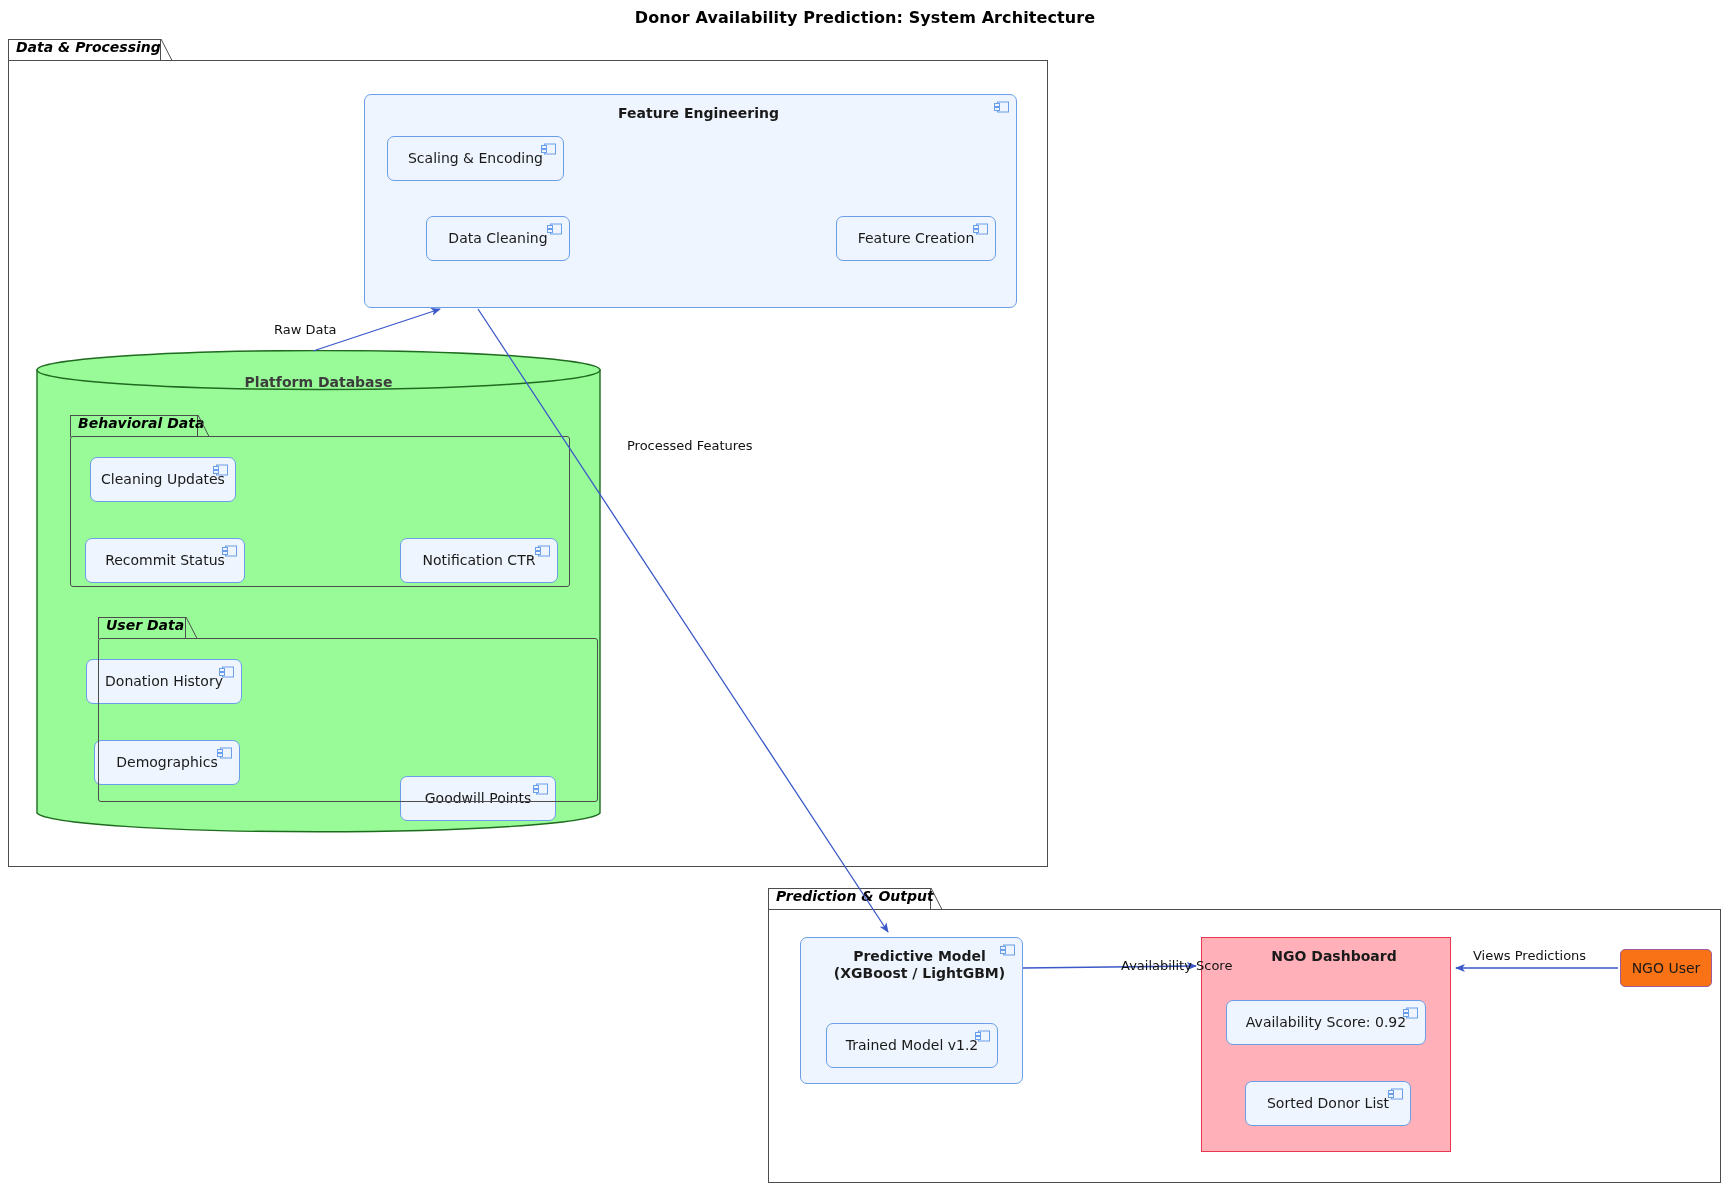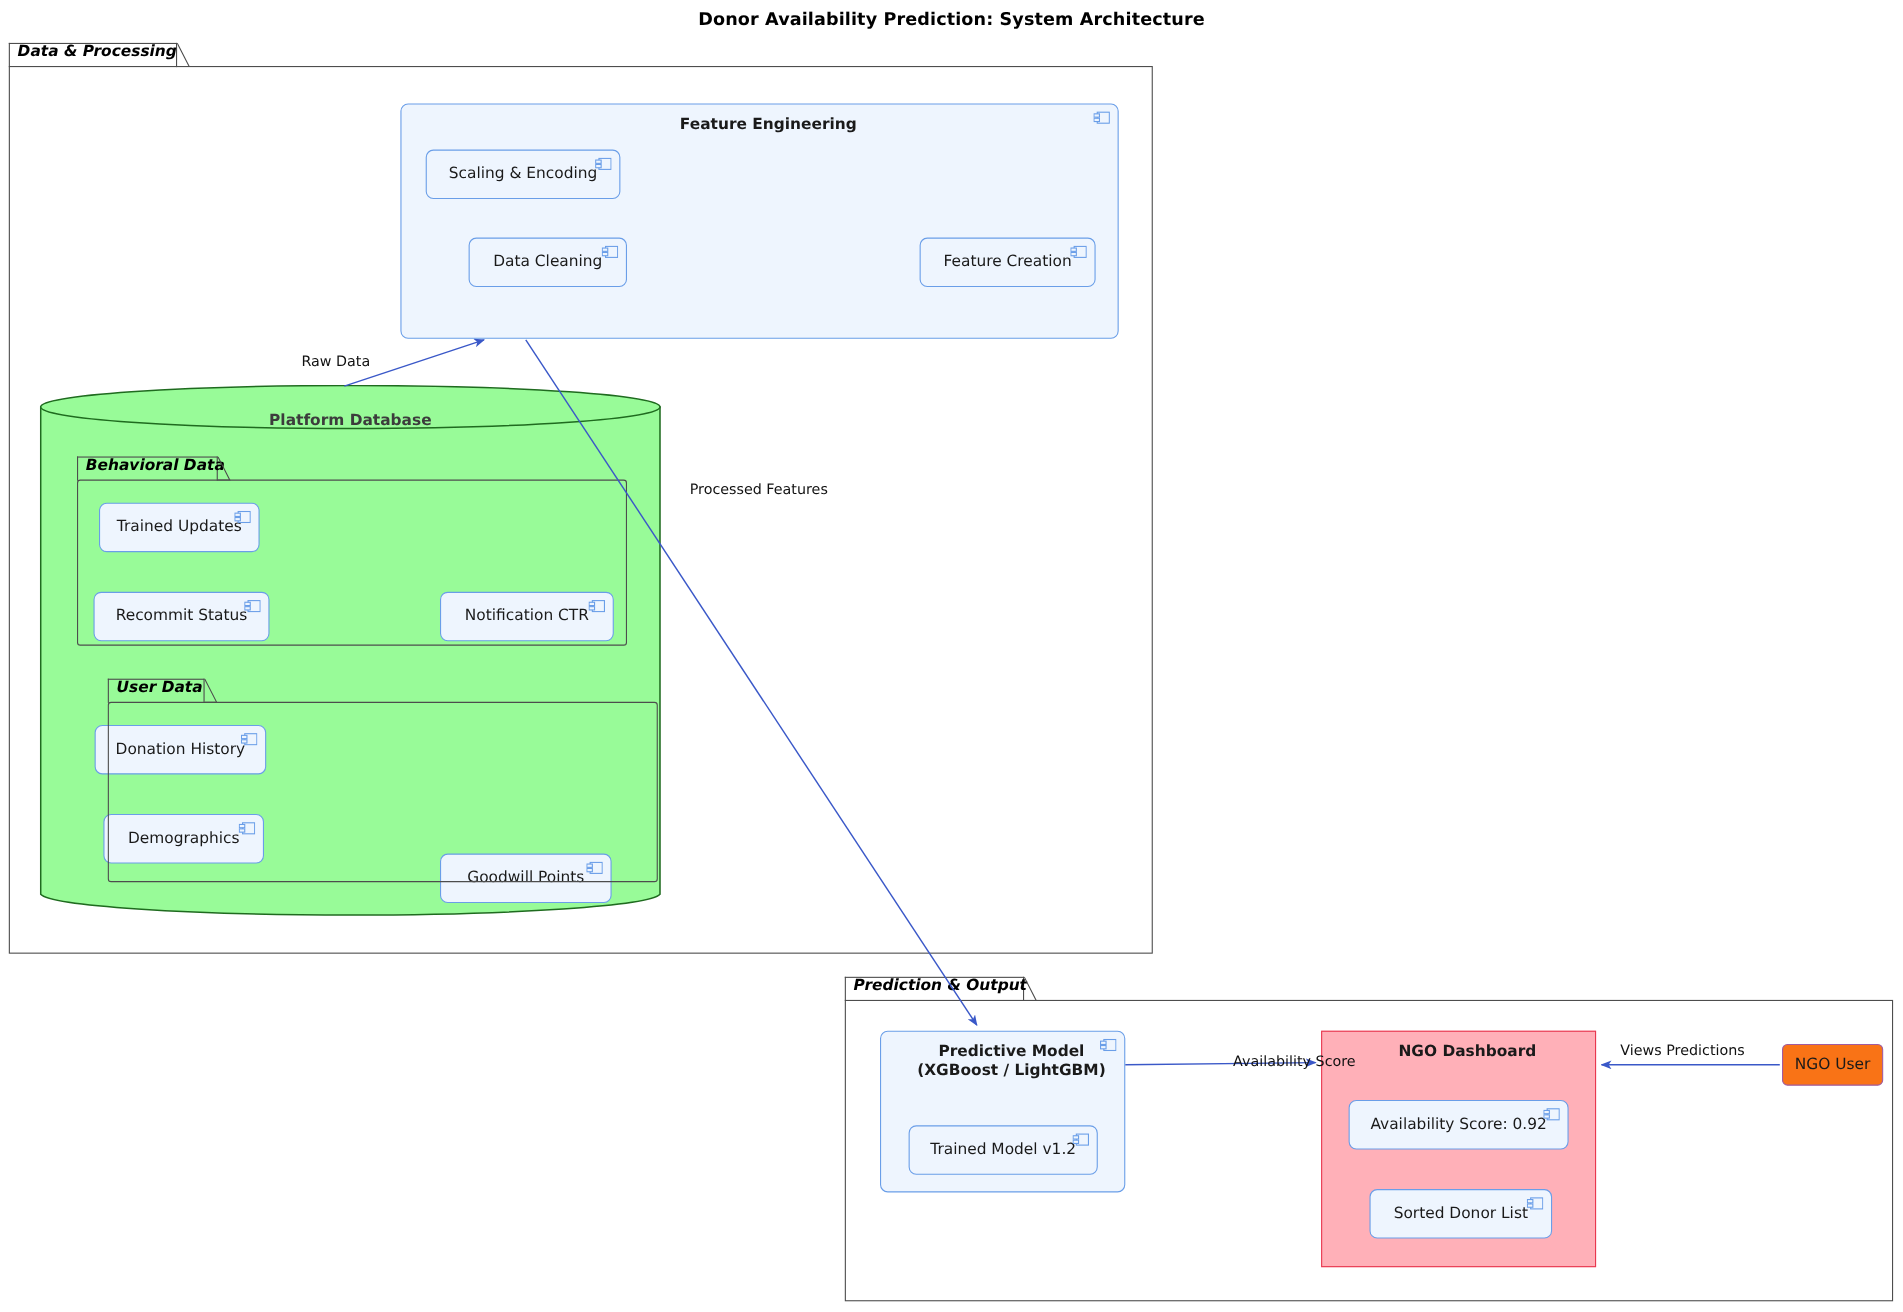--- a/index.html
+++ b/index.html
@@ -268,21 +268,21 @@
   </div>
 
   <div class="component" id="cmp-profile-updates" style="left:90px; top:457px; width:146px; height:45px;">
     <span class="cmp-icon">
       <svg width="15" height="12" viewBox="0 0 15 12">
         <rect x="3.5" y="1" width="11" height="10" fill="#EEF5FE" stroke="#6A9EE8" stroke-width="1"></rect>
         <rect x="0.5" y="2.5" width="5" height="3" fill="#EEF5FE" stroke="#6A9EE8" stroke-width="1"></rect>
         <rect x="0.5" y="6.5" width="5" height="3" fill="#EEF5FE" stroke="#6A9EE8" stroke-width="1"></rect>
       </svg>
     </span>
-    <span class="component-label">Trained Updates</span>
+    <span class="component-label">Cleaning Updates</span>
   </div>
 
   <div class="component" id="cmp-recommit-status" style="left:85px; top:538px; width:160px; height:45px;">
     <span class="cmp-icon">
       <svg width="15" height="12" viewBox="0 0 15 12">
         <rect x="3.5" y="1" width="11" height="10" fill="#EEF5FE" stroke="#6A9EE8" stroke-width="1"></rect>
         <rect x="0.5" y="2.5" width="5" height="3" fill="#EEF5FE" stroke="#6A9EE8" stroke-width="1"></rect>
         <rect x="0.5" y="6.5" width="5" height="3" fill="#EEF5FE" stroke="#6A9EE8" stroke-width="1"></rect>
       </svg>
     </span>

